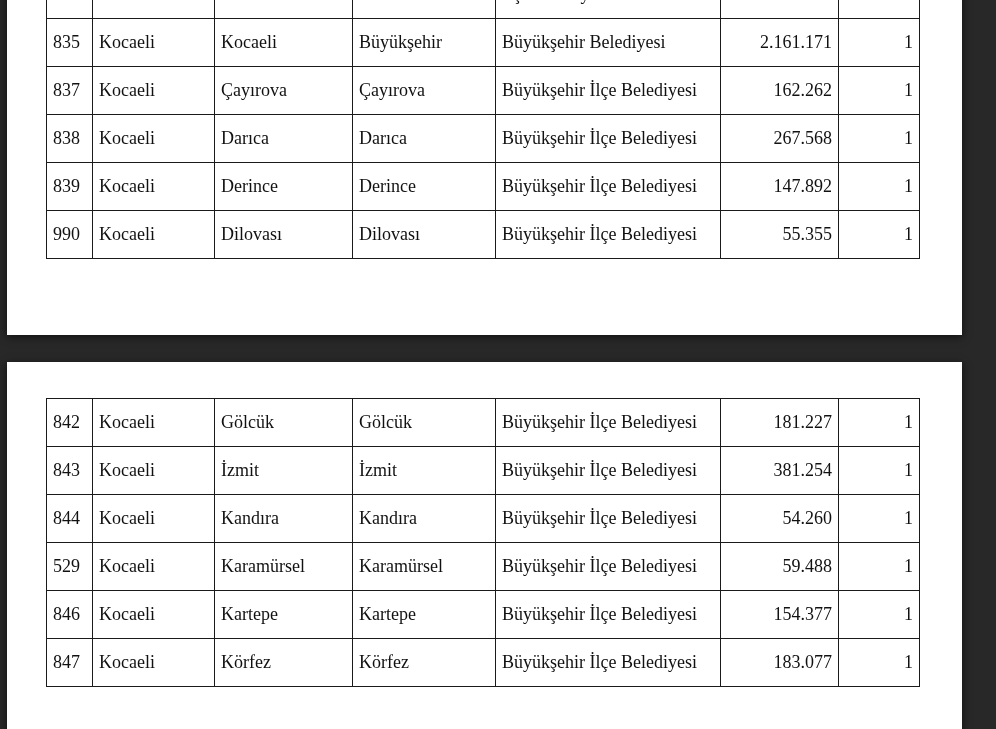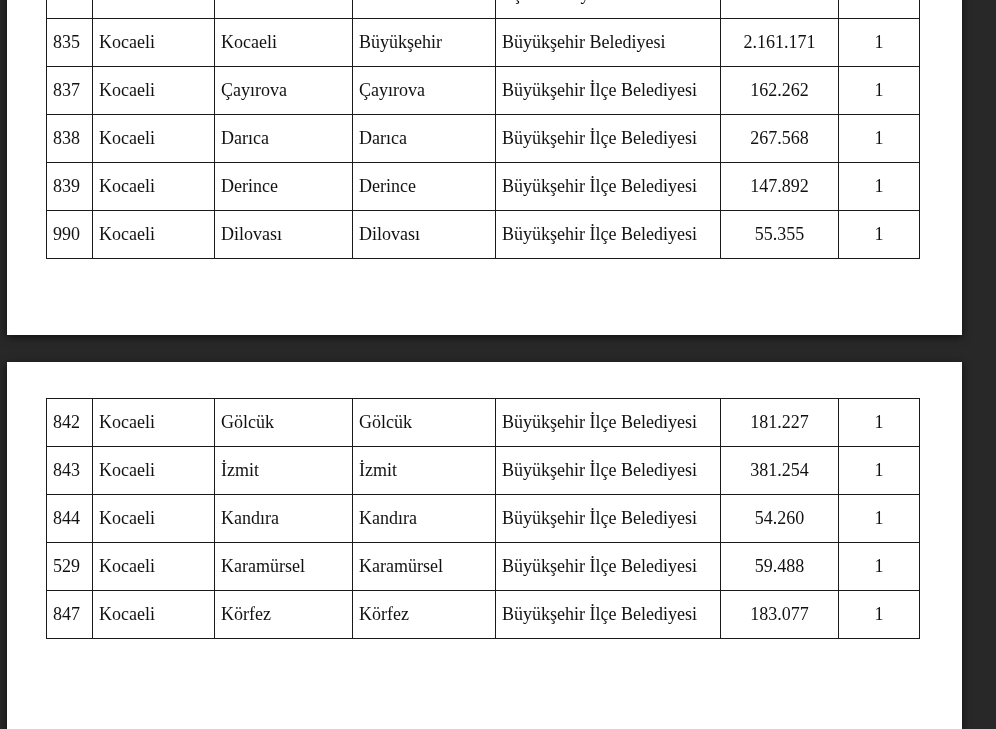--- a/index.html
+++ b/index.html
@@ -32,21 +32,21 @@
       border: 1px solid #1a1a1a;
       height: 47px;
       padding: 0 6px;
       font-size: 18px;
       color: #111;
       white-space: nowrap;
       overflow: hidden;
       vertical-align: middle;
     }
     td.c-no { text-align: left; padding: 0; }
-    td.c-num, td.c-cnt { text-align: center; }
+    td.c-num, td.c-cnt { text-align: right; }
     col.w1 { width: 46px; }
     col.w2 { width: 122px; }
     col.w3 { width: 138px; }
     col.w4 { width: 143px; }
     col.w5 { width: 225px; }
     col.w6 { width: 118px; }
     col.w7 { width: 81px; }
   </style>
 </head>
 <body>
@@ -163,20 +163,29 @@
         <tr>
           <td class="c-no">529</td>
           <td class="c-txt">Kocaeli</td>
           <td class="c-txt">Karamürsel</td>
           <td class="c-txt">Karamürsel</td>
           <td class="c-txt">Büyükşehir İlçe Belediyesi</td>
           <td class="c-num">59.488</td>
           <td class="c-cnt">1</td>
         </tr>
         <tr>
+          <td class="c-no">846</td>
+          <td class="c-txt">Kocaeli</td>
+          <td class="c-txt">Kartepe</td>
+          <td class="c-txt">Kartepe</td>
+          <td class="c-txt">Büyükşehir İlçe Belediyesi</td>
+          <td class="c-num">154.377</td>
+          <td class="c-cnt">1</td>
+        </tr>
+        <tr>
           <td class="c-no">847</td>
           <td class="c-txt">Kocaeli</td>
           <td class="c-txt">Körfez</td>
           <td class="c-txt">Körfez</td>
           <td class="c-txt">Büyükşehir İlçe Belediyesi</td>
           <td class="c-num">183.077</td>
           <td class="c-cnt">1</td>
         </tr>
       </tbody>
   </table>

